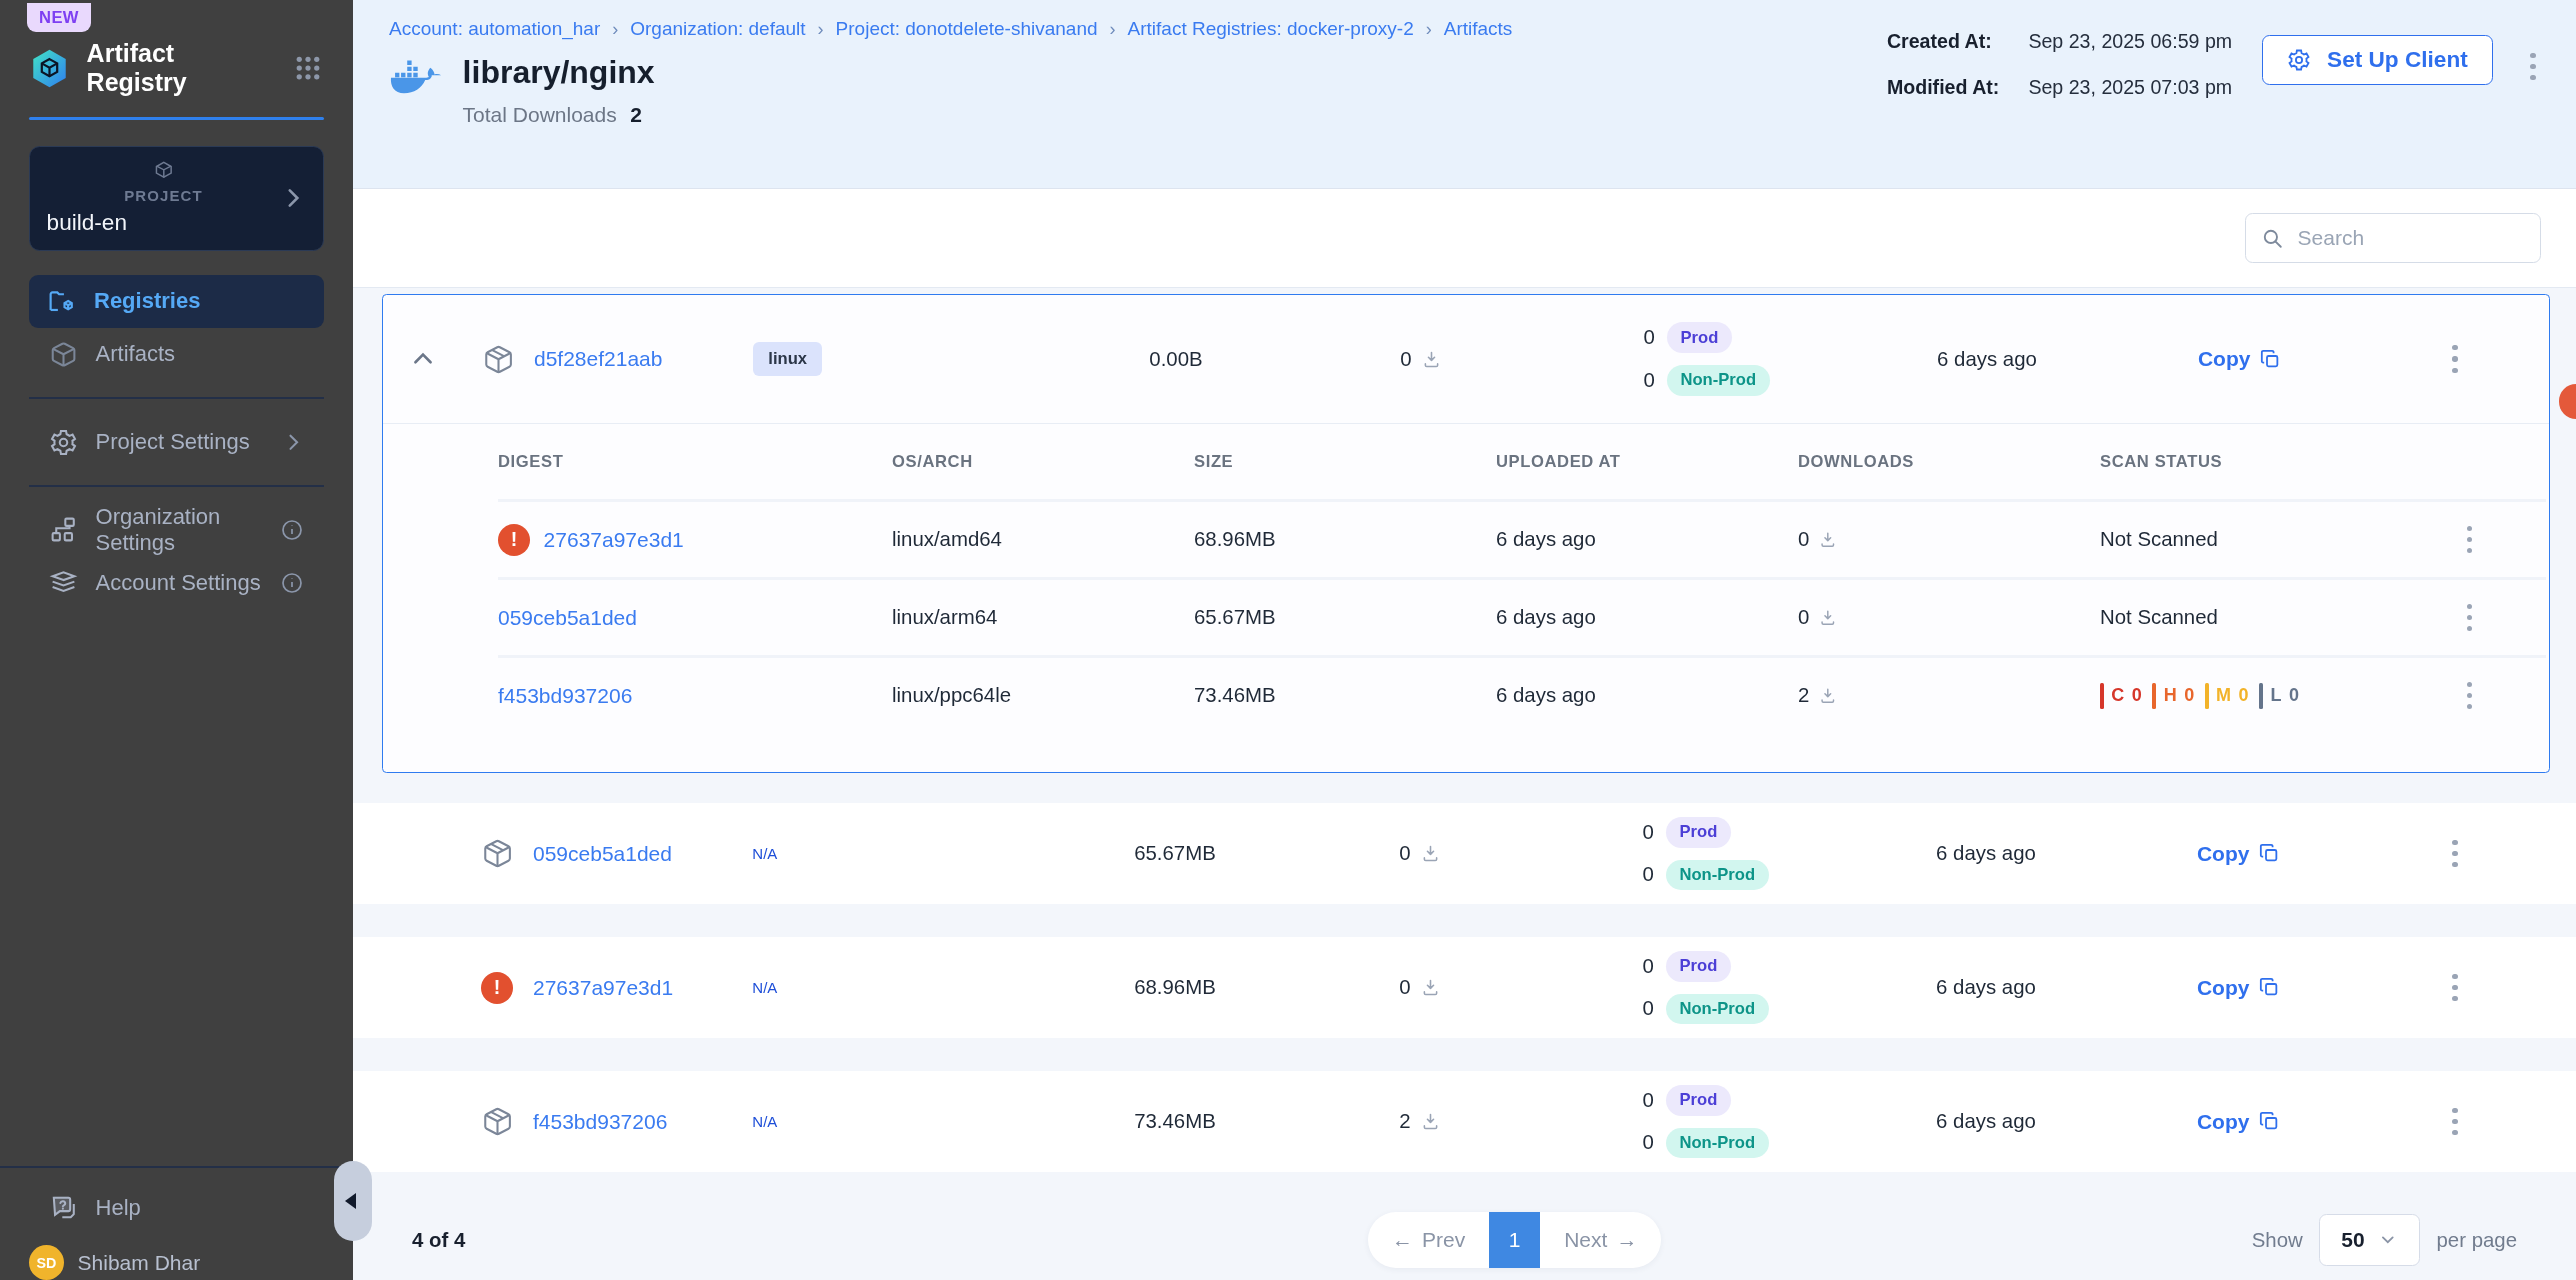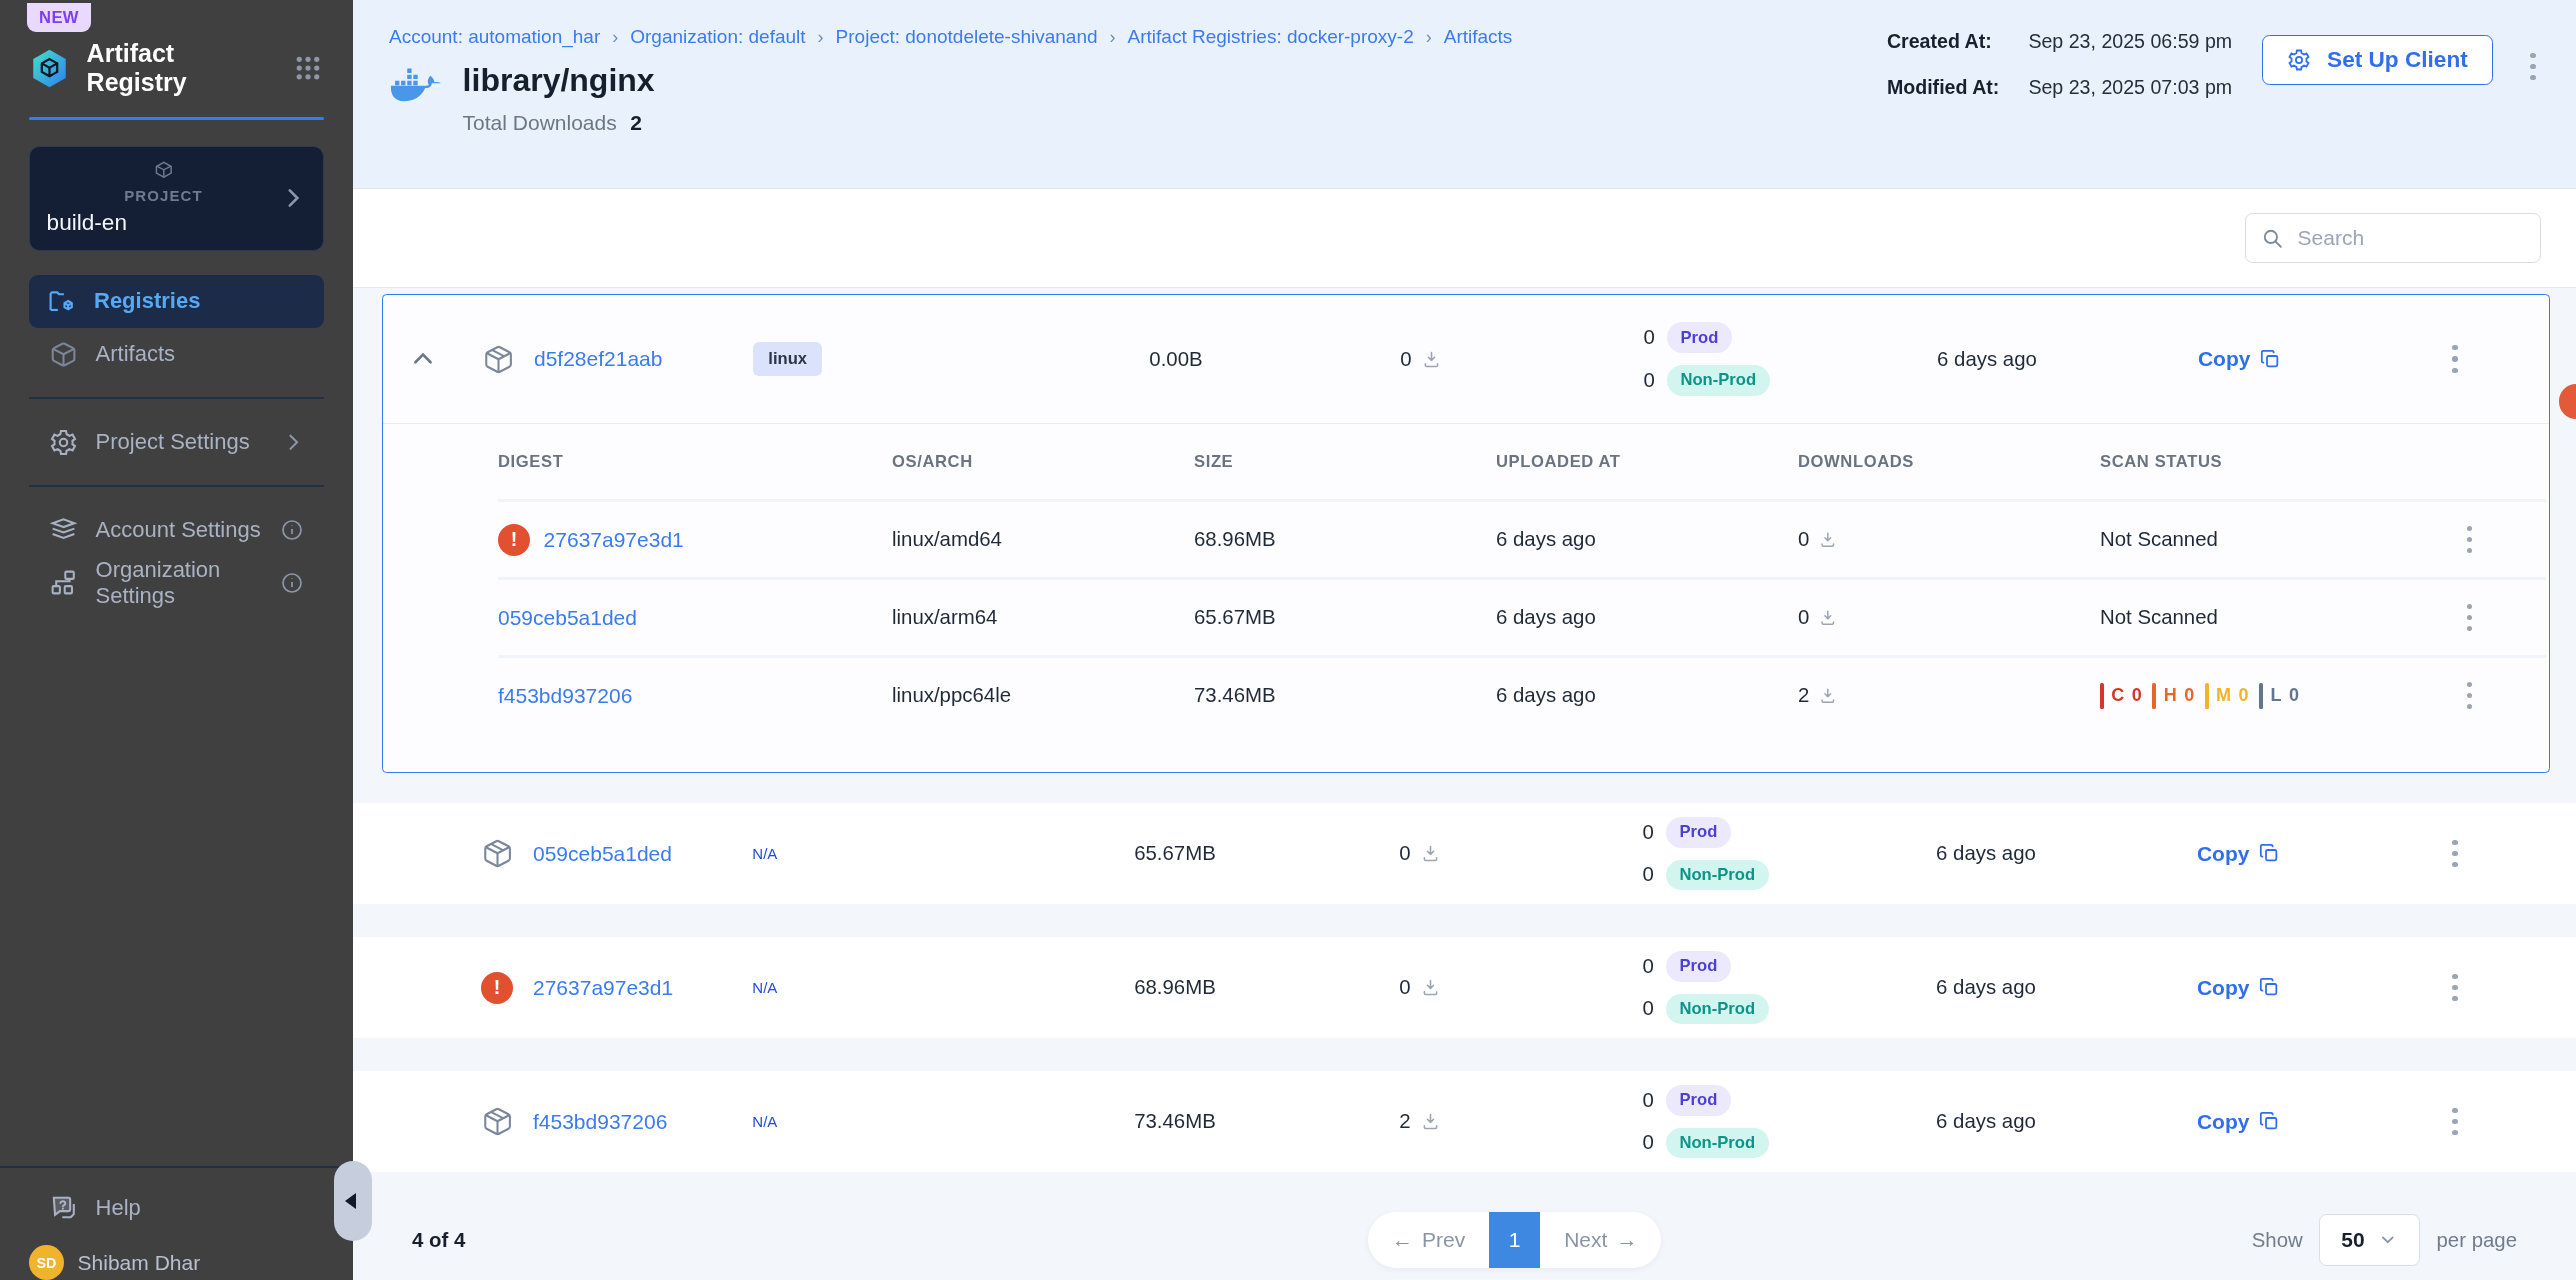--- a/index.html
+++ b/index.html
@@ -28,21 +28,21 @@
   .side-bottom-div{height:1.5px;background:#232f47;margin:0 0 13.6px 0;}
   .user-row{display:flex;align-items:center;gap:13.6px;padding:10.6px 29px 0 29px;cursor:pointer;}
   .avatar{width:35px;height:35px;border-radius:50%;background:#f0b42c;color:#fff;font-size:14.3px;font-weight:700;display:flex;align-items:center;justify-content:center;flex:0 0 auto;}
   .user-name{font-size:21px;color:#b8c0d0;}
   .collapse-handle{position:absolute;left:334px;top:1161px;width:38px;height:80px;background:#c6cedd;border-radius:19px;display:flex;align-items:center;justify-content:center;cursor:pointer;z-index:5;}
   .collapse-handle .tri{width:0;height:0;border-top:8.3px solid transparent;border-bottom:8.3px solid transparent;border-right:11.3px solid #111a2b;margin-right:4.5px;}
 
   
   .main{flex:1;display:flex;flex-direction:column;background:#f3f6fb;min-width:0;}
   .hdr{background:#e9f2fc;height:189px;box-sizing:border-box;padding:0 36px;position:relative;border-bottom:0.8px solid #dde4ef;}
-  .crumbs{padding-top:26px;font-size:19px;display:flex;align-items:center;gap:12px;white-space:nowrap;}
+  .crumbs{padding-top:18px;font-size:19px;display:flex;align-items:center;gap:12px;white-space:nowrap;}
   .crumb{color:#3a7bf0;cursor:pointer;}
   .crumb-sep{color:#6f8cbc;font-size:18px;}
   .title-row{display:flex;align-items:flex-start;gap:19.6px;margin-top:13.6px;}
   .docker-ic{width:54px;height:42px;margin-top:4.5px;}
   .title-col .page-title{font-size:32px;font-weight:700;color:#161f2d;}
   .total-row{margin-top:12px;font-size:21px;color:#6c7686;display:flex;gap:13.6px;}
   .total-val{color:#161f2d;font-weight:700;}
   .hdr-right{position:absolute;right:33px;top:30px;display:flex;align-items:flex-start;gap:30px;}
   .meta{display:grid;grid-template-columns:auto auto;column-gap:29px;row-gap:22.6px;font-size:19.6px;}
   .meta .lab{font-weight:700;color:#18202e;}
@@ -217,43 +217,43 @@
         </span>
       </div>
     </nav>
 
     <div class="side-div"></div>
 
     <nav class="nav" style="margin-top:0">
       <div class="nav-item">
         <span>
           <svg viewBox="0 0 24 24" width="29" height="29" fill="none" stroke="currentColor" stroke-width="1.7">
-            <path d="M12 10L3 6.8 12 3.5l9 3.3z"></path>
-              <path d="M3 11.3l9 3.2 9-3.2"></path>
-              <path d="M3 15.8l9 3.2 9-3.2"></path>
-          </svg>
-        </span>
-        <span>Account Settings</span>
+            <rect x="13.5" y="3" width="7" height="6" rx="1"></rect>
+            <rect x="3" y="15" width="6" height="6" rx="1"></rect>
+            <rect x="13" y="15" width="6" height="6" rx="1"></rect>
+            <path d="M6 15v-4h11V9M6 11v4"></path>
+          </svg>
+        </span>
+        <span>Organization Settings</span>
         <span class="trail">
           <svg viewBox="0 0 24 24" width="24" height="24" fill="none" stroke="currentColor" stroke-width="1.7">
               <circle cx="12" cy="12" r="9"></circle>
               <path d="M12 11v5M12 7.5v.6"></path>
             </svg>
         </span>
       </div>
       <div class="nav-item">
         <span>
           <svg viewBox="0 0 24 24" width="29" height="29" fill="none" stroke="currentColor" stroke-width="1.7">
-            <rect x="13.5" y="3" width="7" height="6" rx="1"></rect>
-            <rect x="3" y="15" width="6" height="6" rx="1"></rect>
-            <rect x="13" y="15" width="6" height="6" rx="1"></rect>
-            <path d="M6 15v-4h11V9M6 11v4"></path>
-          </svg>
-        </span>
-        <span>Organization Settings</span>
+            <path d="M12 10L3 6.8 12 3.5l9 3.3z"></path>
+              <path d="M3 11.3l9 3.2 9-3.2"></path>
+              <path d="M3 15.8l9 3.2 9-3.2"></path>
+          </svg>
+        </span>
+        <span>Account Settings</span>
         <span class="trail">
           <svg viewBox="0 0 24 24" width="24" height="24" fill="none" stroke="currentColor" stroke-width="1.7">
               <circle cx="12" cy="12" r="9"></circle>
               <path d="M12 11v5M12 7.5v.6"></path>
             </svg>
         </span>
       </div>
     </nav>
 
     <div class="side-spacer"></div>

